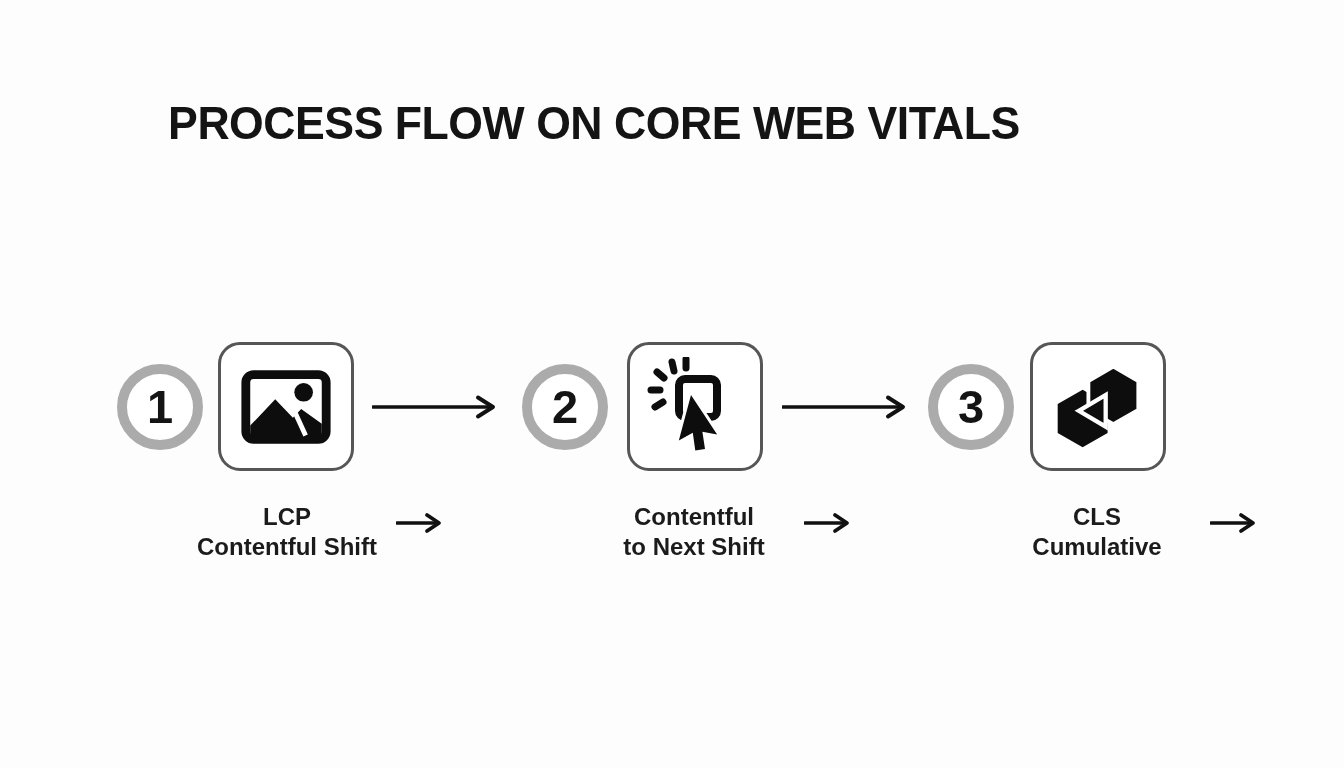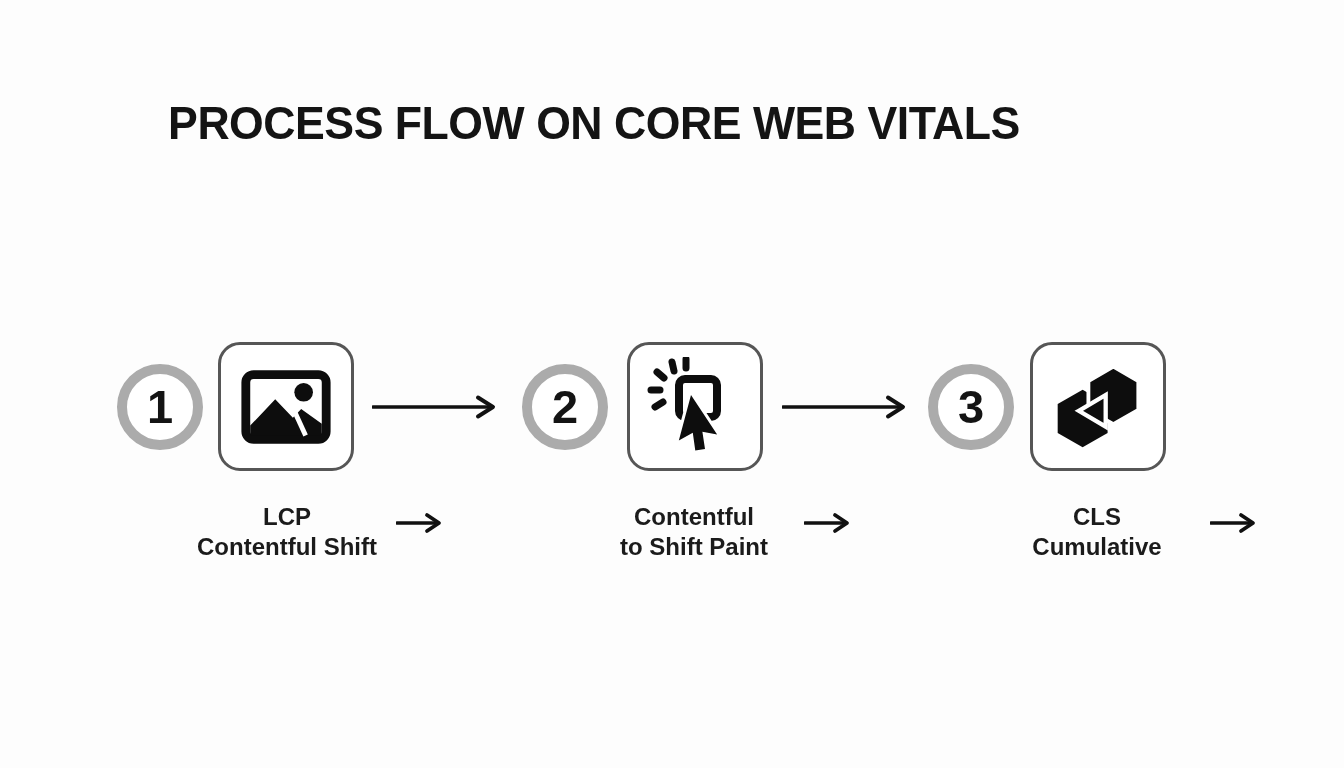--- a/index.html
+++ b/index.html
@@ -132,21 +132,21 @@
         <line x1="10" y1="50" x2="18" y2="45"></line>
       </g>
       <rect x="34" y="22" width="38" height="38" rx="6" fill="none" stroke="currentColor" stroke-width="8"></rect>
       <g transform="translate(46,38) rotate(15)">
         <path d="M0 0 L0 47 L11.5 36 L18.5 52.5 L27.5 48.5 L20.5 32.5 L35.5 31.5 Z" fill="currentColor" stroke="#ffffff" stroke-width="6" stroke-linejoin="round" paint-order="stroke"></path>
       </g>
     </svg>
   </div>
   <div class="label l2">
     <div>Contentful</div>
-    <div>to Shift Paint</div>
+    <div>to Next Shift</div>
   </div>
 
   <svg class="arrow a2" width="134" height="26" viewBox="0 0 134 26">
     <line x1="1" y1="13" x2="118" y2="13" stroke="currentColor" stroke-width="3.6" stroke-linecap="round"></line>
     <polyline points="106,3.5 121,13 106,22.5" fill="none" stroke="currentColor" stroke-width="4" stroke-linecap="round" stroke-linejoin="round"></polyline>
   </svg>
 
   <div class="circle c3">
     <span>3</span>
   </div>

